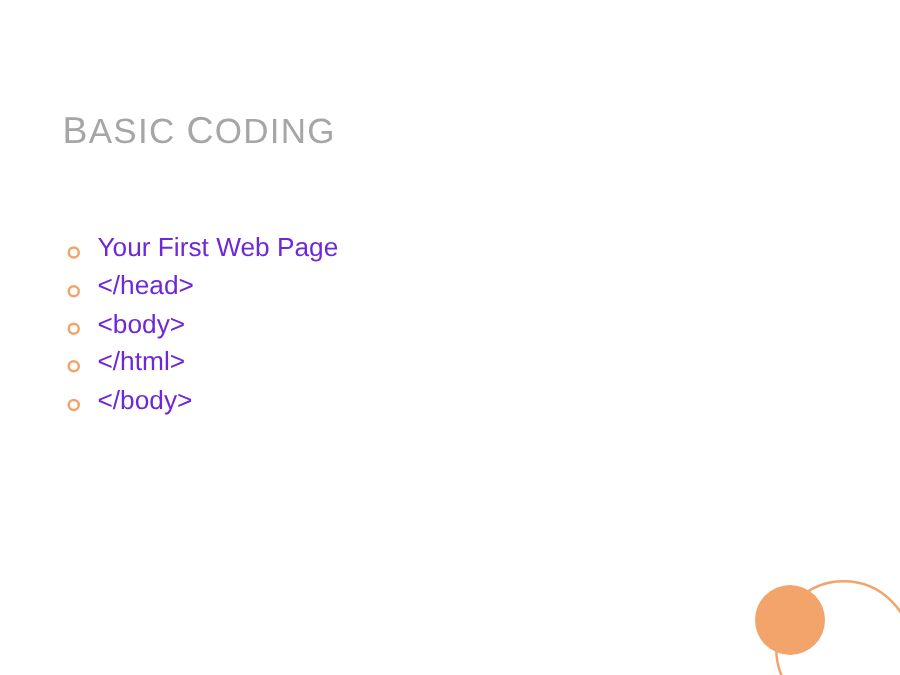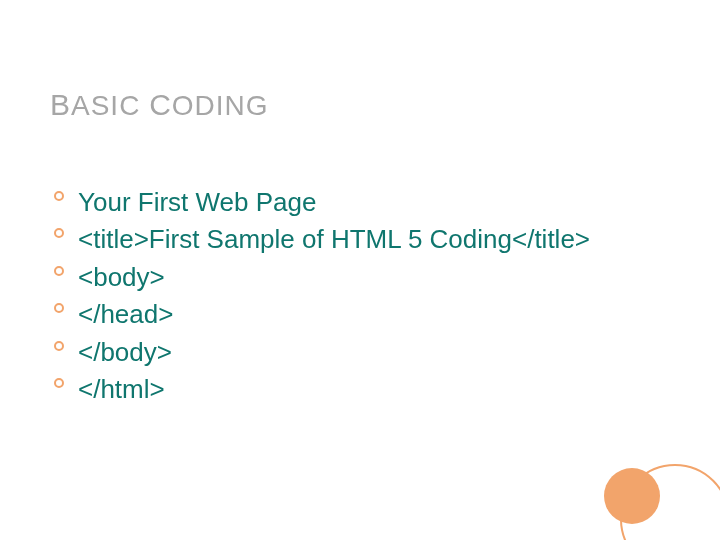--- a/index.html
+++ b/index.html
@@ -29,23 +29,23 @@
     font-size: 30px;
   }
   .body {
     padding-left: 4px;
   }
   .list {
     list-style: none;
   }
   .list li {
     display: flex;
-    align-items: flex-start;
-    font-size: 26px;
-    color: #0f766e;
+    align-items: center;
+    font-size: 21px;
+    color: #6d28d9;
     line-height: 1.4;
     margin-bottom: 1px;
   }
   .bullet {
     flex: 0 0 24px;
     display: flex;
     align-items: center;
     justify-content: flex-start;
     padding-top: 7px;
   }
@@ -98,45 +98,39 @@
       <li>
         <span class="bullet">
             <span class="bullet-circle"></span>
           </span>
         <span class="item-text">Your First Web Page</span>
       </li>
       <li>
         <span class="bullet">
             <span class="bullet-circle"></span>
           </span>
-        <span class="item-text">&lt;title&gt;First Sample of HTML 5 Coding&lt;/title&gt;</span>
+        <span class="item-text">&lt;/head&gt;</span>
       </li>
       <li>
         <span class="bullet">
             <span class="bullet-circle"></span>
           </span>
         <span class="item-text">&lt;body&gt;</span>
       </li>
       <li>
         <span class="bullet">
             <span class="bullet-circle"></span>
           </span>
-        <span class="item-text">&lt;/head&gt;</span>
+        <span class="item-text">&lt;/html&gt;</span>
       </li>
       <li>
         <span class="bullet">
             <span class="bullet-circle"></span>
           </span>
         <span class="item-text">&lt;/body&gt;</span>
-      </li>
-      <li>
-        <span class="bullet">
-            <span class="bullet-circle"></span>
-          </span>
-        <span class="item-text">&lt;/html&gt;</span>
       </li>
     </ul>
   </div>
 
   <div class="corner-art">
     <div class="circle-lg"></div>
     <div class="circle-sm"></div>
   </div>
 
 </div>

